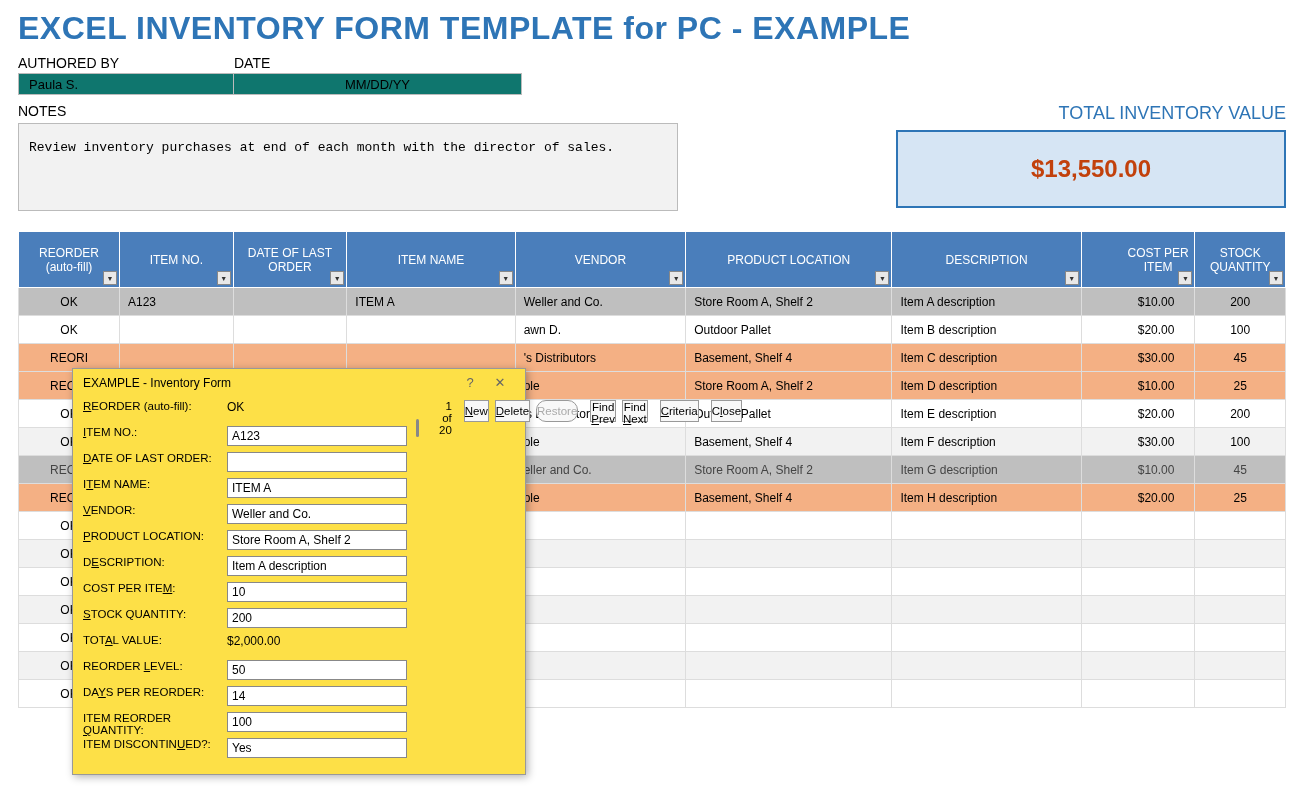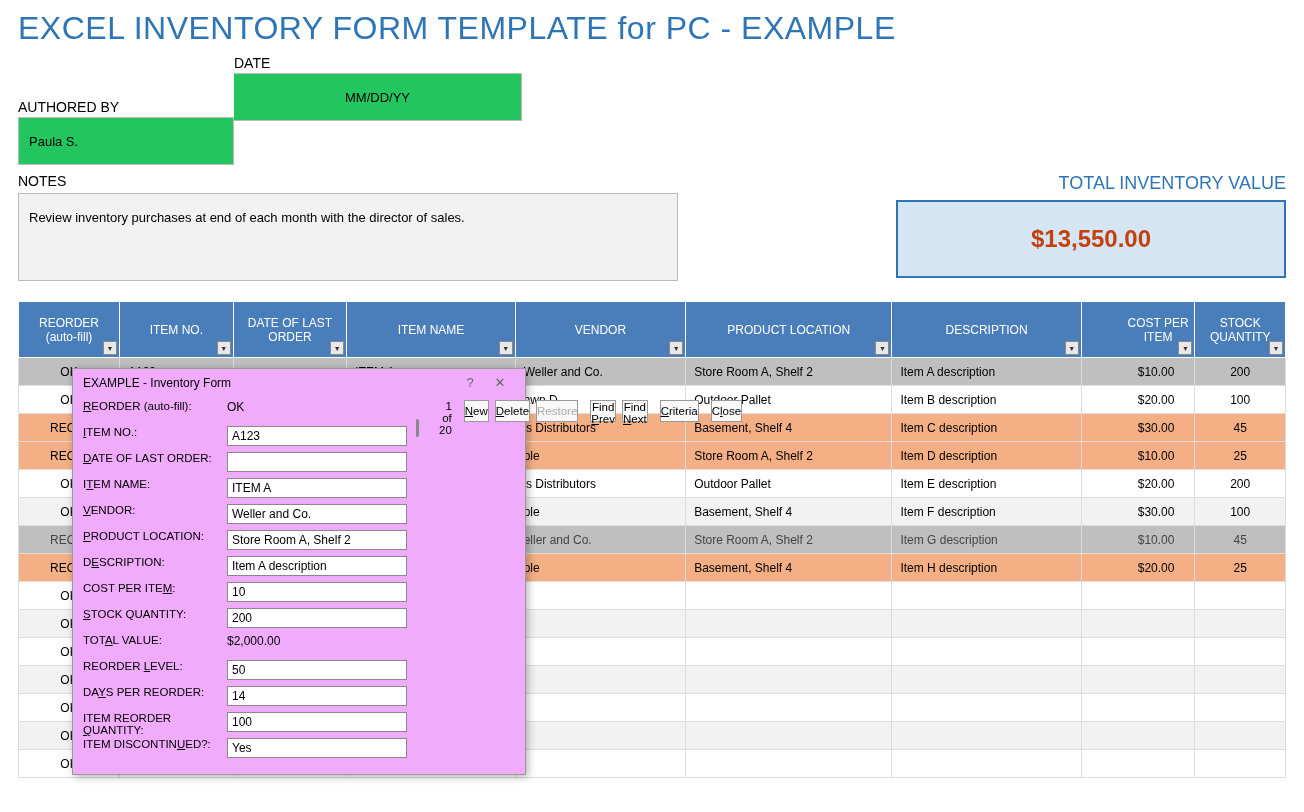--- a/index.html
+++ b/index.html
@@ -1,28 +1,28 @@
 <!DOCTYPE html>
 <html><head>
 <meta charset="utf-8">
 <style>
 * { box-sizing: border-box; margin: 0; padding: 0; }
 body { font-family: "Segoe UI", Tahoma, sans-serif; background: #fff; width: 1304px; height: 812px; position: relative; overflow: hidden; }
-.title { color: #2E75B6; font-size: 32px; font-weight: normal; padding: 10px 18px 4px; letter-spacing: 0.5px; font-family: "Century Gothic", sans-serif; }
+.title { color: #2E75B6; font-size: 32px; font-weight: bold; padding: 10px 18px 4px; letter-spacing: 0.5px; font-family: "Century Gothic", sans-serif; }
 .meta-row { display: flex; padding: 0 18px; gap: 0; }
 .meta-label { font-size: 14px; font-family: "Century Gothic", sans-serif; padding: 4px 0 2px; }
-.auth-col { width: 216px; margin-top: 44px; }
+.auth-col { width: 216px; }
 .date-col { width: 288px; }
-.meta-cell { border: 1px solid #bbb; background: #22c55e; height: 48px; display: flex; align-items: center; padding: 0 10px; font-size: 13px; font-family: "Century Gothic", sans-serif; }
+.meta-cell { border: 1px solid #bbb; background: #0f766e; height: 22px; display: flex; align-items: center; padding: 0 10px; font-size: 13px; font-family: "Century Gothic", sans-serif; }
 .date-col .meta-cell { justify-content: center; border-left: none; }
 .notes-section { padding: 8px 18px 0; display: flex; gap: 16px; }
 .notes-left { width: 660px; }
 .notes-right { flex: 1; display: flex; flex-direction: column; align-items: flex-end; }
 .notes-label { font-size: 14px; font-family: "Century Gothic", sans-serif; padding-bottom: 4px; }
-.notes-box { border: 1px solid #bbb; background: #f2f2f2; height: 88px; padding: 14px 10px; font-size: 13px; font-family: Liberation Sans, sans-serif; line-height: 1.5; }
+.notes-box { border: 1px solid #bbb; background: #f2f2f2; height: 88px; padding: 14px 10px; font-size: 13px; font-family: Liberation Mono, monospace; line-height: 1.5; }
 .tiv-label { color: #2E75B6; font-size: 18px; font-family: "Century Gothic", sans-serif; padding-bottom: 6px; }
 .tiv-box { background: #D6E5F4; border: 2px solid #2E75B6; width: 390px; height: 78px; display: flex; align-items: center; justify-content: center; color: #c2410c; font-size: 24px; font-weight: bold; font-family: "Century Gothic", sans-serif; }
 .grid { margin: 20px 18px 9px; border-collapse: collapse; width: calc(100% - 36px); }
 .grid th { background: #4A7EBB; color: #fff; font-family: "Century Gothic", sans-serif; font-size: 12px; font-weight: normal; text-align: center; padding: 8px 4px; border: 1px solid #fff; position: relative; height: 56px; vertical-align: middle; }
 .grid th .dd { position: absolute; right: 2px; bottom: 2px; width: 14px; height: 14px; background: #e8e8e8; border: 1px solid #888; display: flex; align-items: center; justify-content: center; font-size: 7px; color: #333; }
 .grid td { font-family: "Century Gothic", sans-serif; font-size: 12px; padding: 4px 8px; border: 1px solid #ddd; height: 28px; }
 .grid .c0 { width: 96px; text-align: center; }
 .grid .c1 { width: 108px; }
 .grid .c2 { width: 108px; }
 .grid .c3 { width: 160px; }
@@ -30,36 +30,36 @@
 .grid .c5 { width: 196px; }
 .grid .c6 { width: 180px; }
 .grid .c7 { width: 108px; text-align: center; padding-left: 44px; }
 .grid .c8 { width: 86px; text-align: center; }
 .row-ok td { background: #fff; }
 .row-re td { background: #F4B084; }
 .row-sel td { background: #BFBFBF; }
 .row-re2 td { background: #BFBFBF; color: #444; }
 .row-alt td { background: #f2f2f2; }
 
-.dialog { position: absolute; left: 72px; top: 368px; width: 454px; background: #f0abfc; border: 1px solid #999; box-shadow: 2px 2px 8px rgba(0,0,0,0.3); font-size: 12px; }
+.dialog { position: absolute; left: 72px; top: 368px; width: 454px; background: #fde047; border: 1px solid #999; box-shadow: 2px 2px 8px rgba(0,0,0,0.3); font-size: 12px; }
 .dialog-title { padding: 6px 10px; display: flex; align-items: center; }
 .dialog-title .txt { flex: 1; }
 .dialog-title .q, .dialog-title .x { width: 30px; text-align: center; color: #666; cursor: pointer; font-size: 13px; }
 .dialog-body { display: flex; padding: 4px 10px 10px; }
 .dialog-left { flex: 1; }
 .dialog-row { display: flex; align-items: flex-start; height: 26px; gap: 6px; }
 .dialog-row label { width: 138px; font-size: 11.5px; }
 .dialog-row .u { text-decoration: underline; }
 .dialog-row input { width: 180px; height: 20px; border: 1px solid #888; padding: 0 4px; font-size: 12px; background: #fff; }
 .dialog-row .static { font-size: 12px; }
 .dialog-right { width: 86px; display: flex; flex-direction: row; gap: 6px; padding-left: 10px; padding-top: 0; }
 .counter { text-align: right; font-size: 11.5px; padding-right: 6px; height: 18px; margin-bottom: 6px; }
 .scrollhandle { position: absolute; right: 106px; top: 50px; width: 3px; height: 18px; background: #888; border-radius: 2px; }
 .dlg-btn { height: 22px; border: 1px solid #999; background: #f8f8f8; font-size: 11.5px; cursor: pointer; }
-.dlg-btn:disabled { color: #aaa; }
+.dlg-btn:disabled { color: #aaa; border-radius: 10px; }
 .spacer { height: 12px; }
 </style>
 </head>
 <body>
 
 <div class="title">EXCEL INVENTORY FORM TEMPLATE for PC - EXAMPLE</div>
 
 <div class="meta-row">
   <div class="auth-col">
     <div class="meta-label">AUTHORED BY</div>

